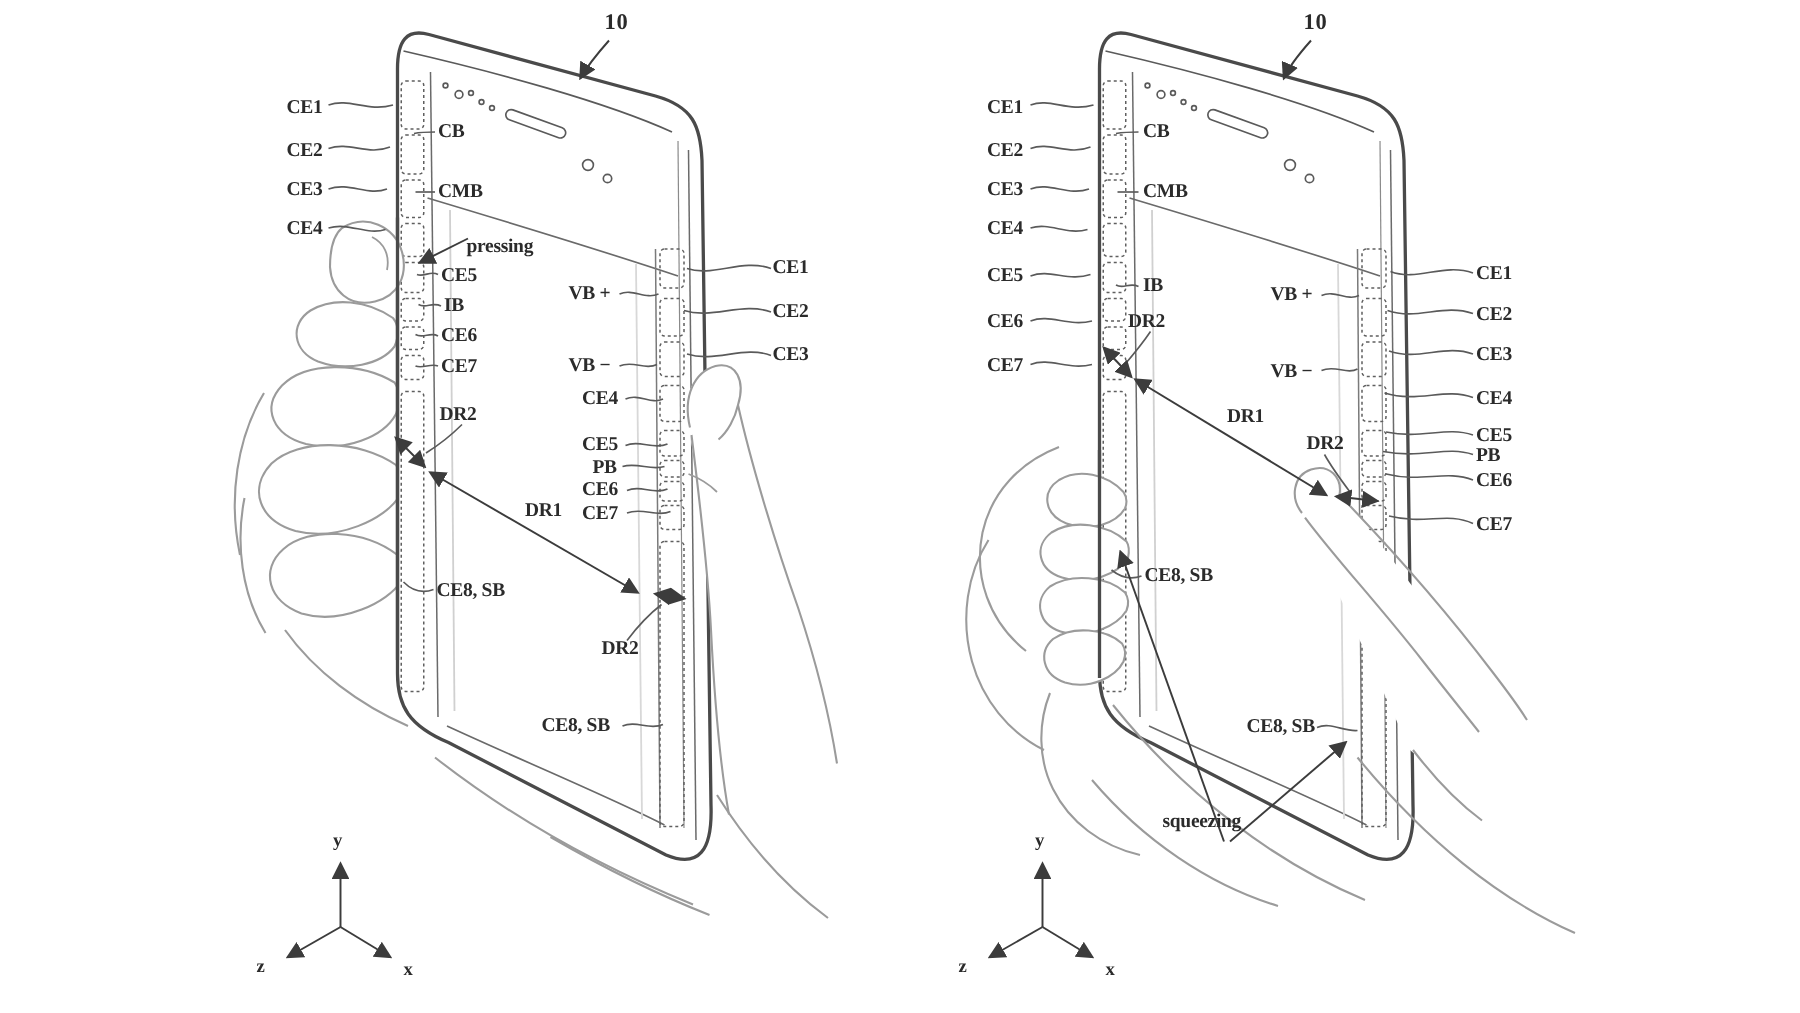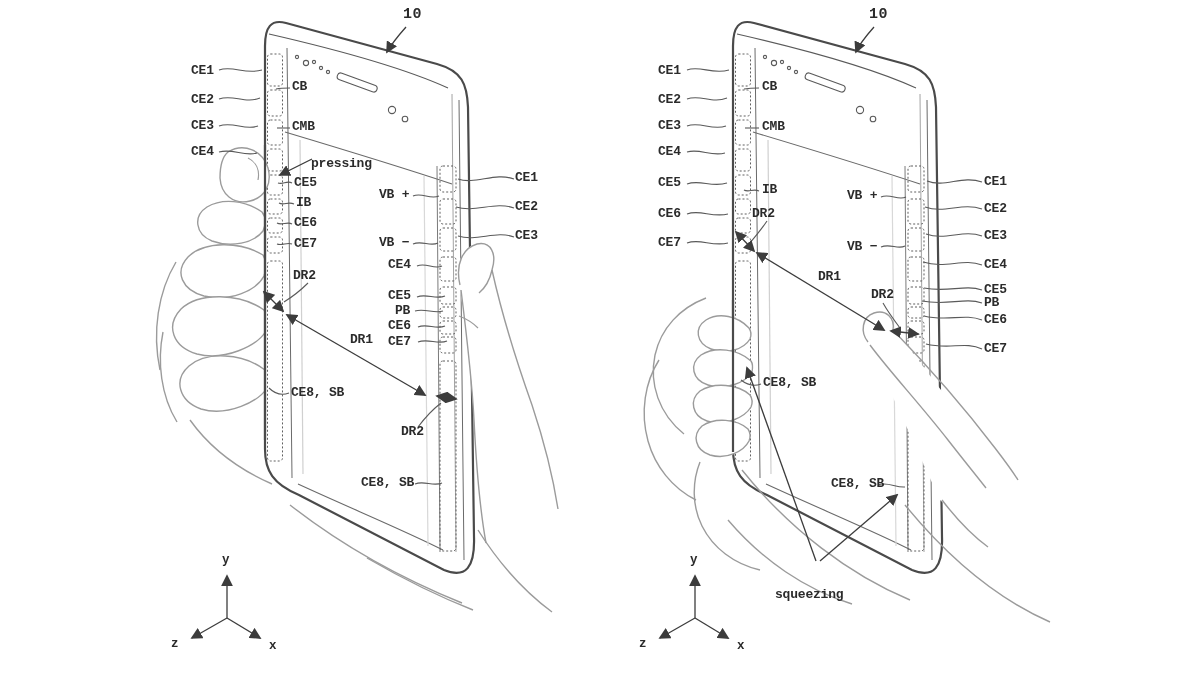--- a/index.html
+++ b/index.html
@@ -1,18 +1,18 @@
 <!DOCTYPE html>
 <html><head>
 <meta charset="utf-8">
 <style>
   html,body{margin:0;padding:0;background:#ffffff;}
   .stage{
     position:relative;width:1200px;height:675px;background:#ffffff;
-    overflow:hidden;font-family:Liberation Mono, monospace;
+    overflow:hidden;font-family:Liberation Serif, serif;
   }
   .stage svg{position:absolute;left:0;top:0;}
   .lbl{
     position:absolute;font-size:13px;font-weight:700;color:#2b2b2b;
     white-space:nowrap;letter-spacing:-0.2px;line-height:14px;z-index:5;
   }
   .ref{font-size:15px;letter-spacing:0.5px;}
   .ax{font-size:12.5px;}
 </style>
 </head>
@@ -252,21 +252,21 @@
 <div class="lbl" style="left:658px;top:119px">CE3</div>
 <div class="lbl" style="left:658px;top:145px">CE4</div>
 <div class="lbl" style="left:658px;top:176px">CE5</div>
 <div class="lbl" style="left:658px;top:207px">CE6</div>
 <div class="lbl" style="left:658px;top:236px">CE7</div>
 <div class="lbl" style="left:762px;top:80px">CB</div>
 <div class="lbl" style="left:762px;top:120px">CMB</div>
 <div class="lbl" style="left:762px;top:183px">IB</div>
 <div class="lbl" style="left:752px;top:207px">DR2</div>
 <div class="lbl" style="left:763px;top:376px">CE8, SB</div>
-<div class="lbl" style="left:775px;top:588px">squeezing</div>
+<div class="lbl" style="left:775px;top:540px">squeezing</div>
 <div class="lbl" style="left:847px;top:189px">VB +</div>
 <div class="lbl" style="left:847px;top:240px">VB −</div>
 <div class="lbl" style="left:818px;top:270px">DR1</div>
 <div class="lbl" style="left:871px;top:288px">DR2</div>
 <div class="lbl" style="left:984px;top:175px">CE1</div>
 <div class="lbl" style="left:984px;top:202px">CE2</div>
 <div class="lbl" style="left:984px;top:229px">CE3</div>
 <div class="lbl" style="left:984px;top:258px">CE4</div>
 <div class="lbl" style="left:984px;top:283px">CE5</div>
 <div class="lbl" style="left:984px;top:296px">PB</div>

